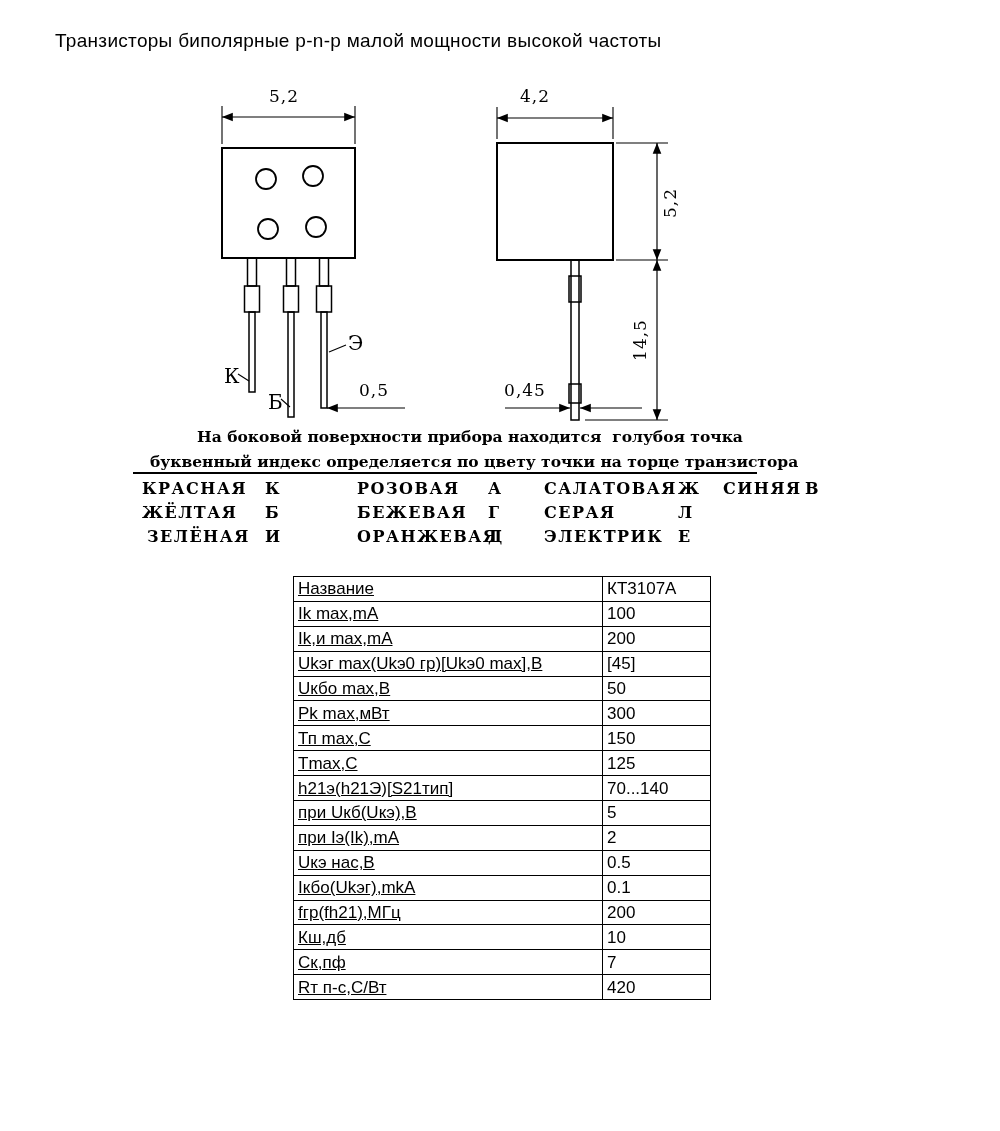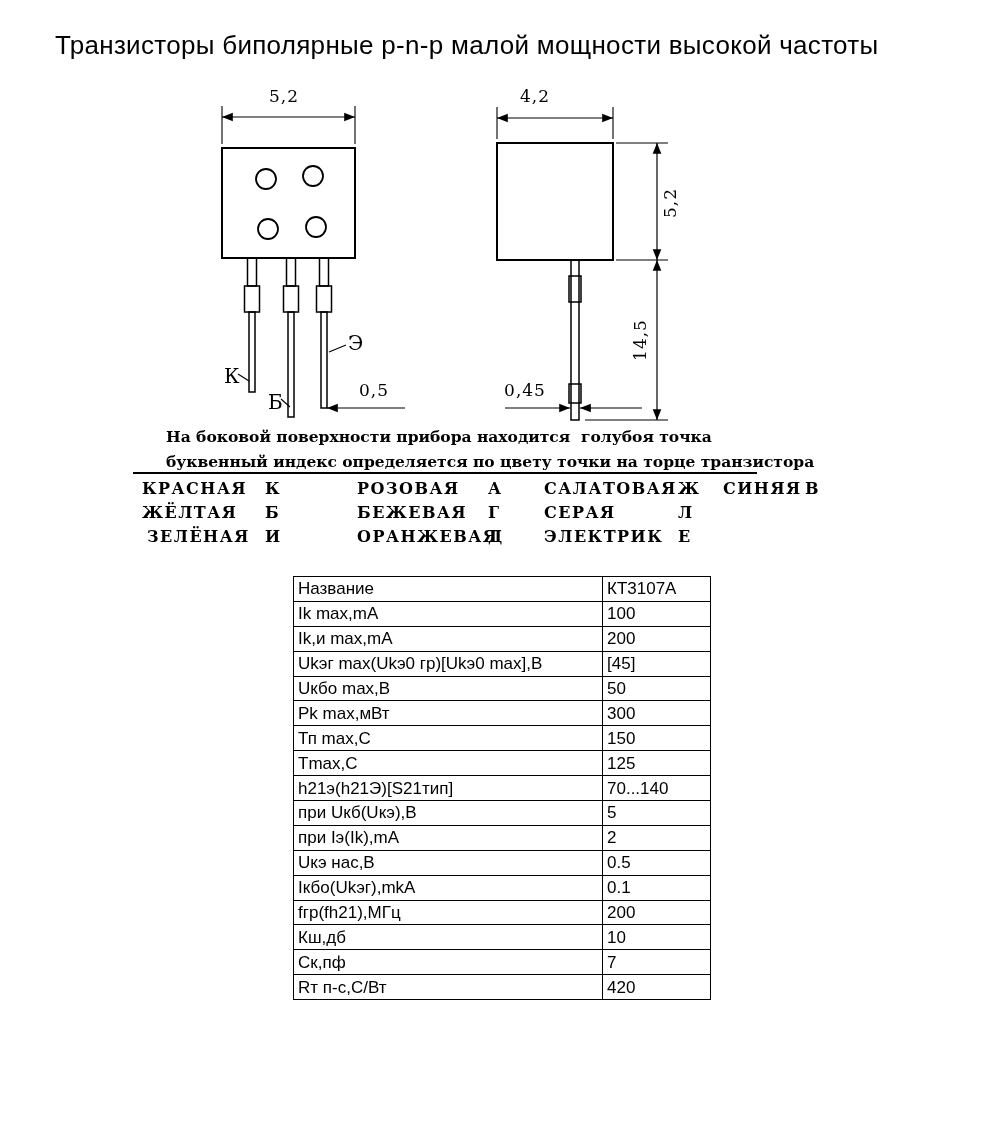--- a/index.html
+++ b/index.html
@@ -1,28 +1,28 @@
 <!DOCTYPE html>
 <html><head>
 <meta charset="utf-8">
 <style>
   html,body{margin:0;padding:0;background:#ffffff;}
   .page{position:relative;width:1000px;height:1131px;background:#ffffff;overflow:hidden;
         font-family:"Liberation Sans",sans-serif;color:#000;}
   .abs{position:absolute;}
-  .title{font-size:26px;letter-spacing:.3px;white-space:nowrap;}
-  .note{font:600 15.5px "DejaVu Serif",serif;white-space:pre;margin-left:16px;}
+  .title{font-size:19px;letter-spacing:.3px;white-space:nowrap;}
+  .note{font:600 15.5px "DejaVu Serif",serif;text-align:center;white-space:pre;}
   .cc{font:700 16px "DejaVu Serif",serif;letter-spacing:1.5px;white-space:nowrap;margin-left:7px;}
   .divider{border-top:2px solid #000;height:0;}
   svg .dim{font:17px "DejaVu Serif",serif;fill:#000;letter-spacing:1px;}
   svg .pin{font:20px "DejaVu Serif",serif;fill:#000;}
   table.params{border-collapse:collapse;font:17px "Liberation Sans",sans-serif;}
   table.params td{border:1.6px solid #000;padding:0 4px;height:23.9px;line-height:23px;
                   white-space:nowrap;overflow:hidden;}
-  td.pn{width:300px;}
+  td.pn{width:300px;text-decoration:underline;}
   td.pv{width:99px;}
 </style>
 </head>
 <body>
 
 <div class="page">
 
   <div class="abs title" style="left:55px;top:30px;">Транзисторы биполярные p-n-p малой мощности высокой частоты</div>
 
   <svg class="abs" style="left:0;top:0;" width="1000" height="445" viewBox="0 0 1000 445">

